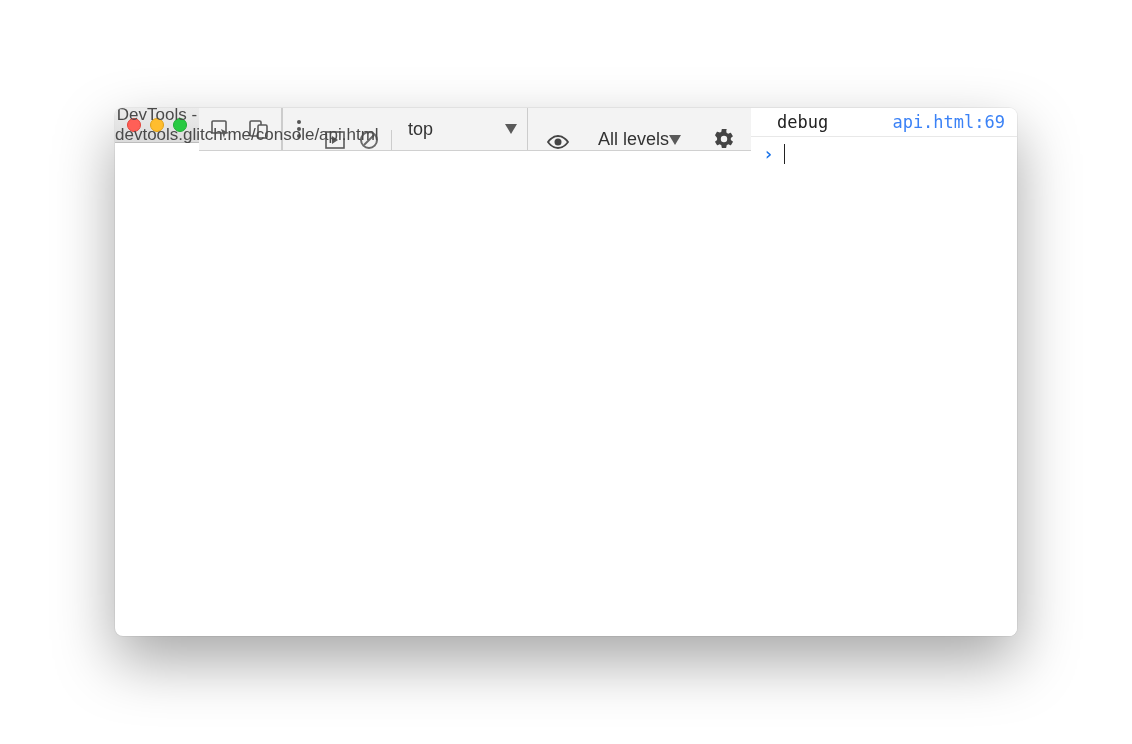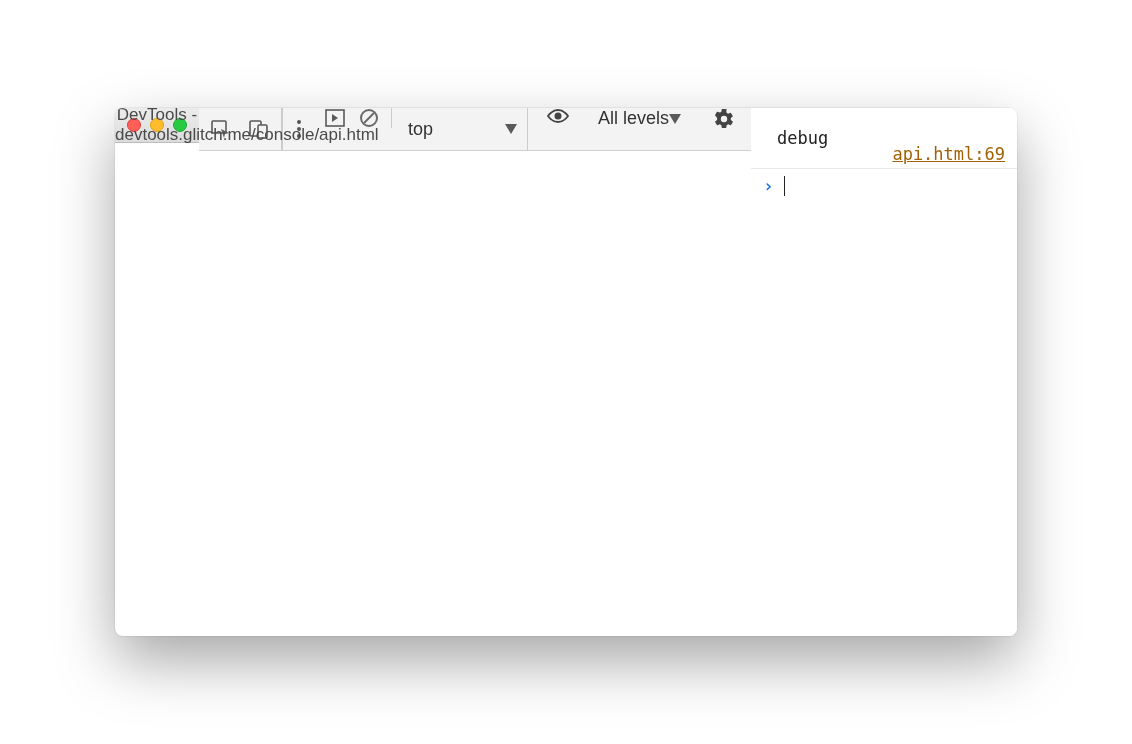--- a/index.html
+++ b/index.html
@@ -97,21 +97,21 @@
       align-items: center;
       padding: 0 14px;
       border-left: 1px solid #ccc;
       color: #666;
     }
     .toolbar {
       height: 43px;
       background: #f3f3f3;
       border-bottom: 1px solid #d0d0d0;
       display: flex;
-      align-items: flex-start;
+      align-items: flex-end;
       padding: 0 10px;
       gap: 8px;
     }
     .tb-group {
       display: flex;
       align-items: center;
       gap: 14px;
       padding-right: 12px;
       border-right: 1px solid #ccc;
     }
@@ -145,25 +145,23 @@
     .console-body { flex: 1; background: #fff; font-family: Menlo, Consolas, monospace; font-size: 17px; }
     .log-row {
       display: flex;
       align-items: center;
       border-bottom: 1px solid #e8e8e8;
       padding: 4px 12px 4px 26px;
       color: #222;
     }
     .log-msg { flex: 1; }
     .log-src {
-      color: #a16207;
-      text-decoration: underline;
+      color: #3b82f6;
       cursor: pointer;
       font-family: Menlo, Consolas, monospace;
-      margin-top: 32px;
     }
     .prompt-row {
       display: flex;
       align-items: center;
       padding: 6px 12px;
       gap: 10px;
     }
     .prompt-chev { color: #1a73e8; font-weight: bold; font-size: 18px; }
     .cursor { width: 1.5px; height: 20px; background: #222; }
     .icon { display: inline-flex; align-items: center; justify-content: center; }

